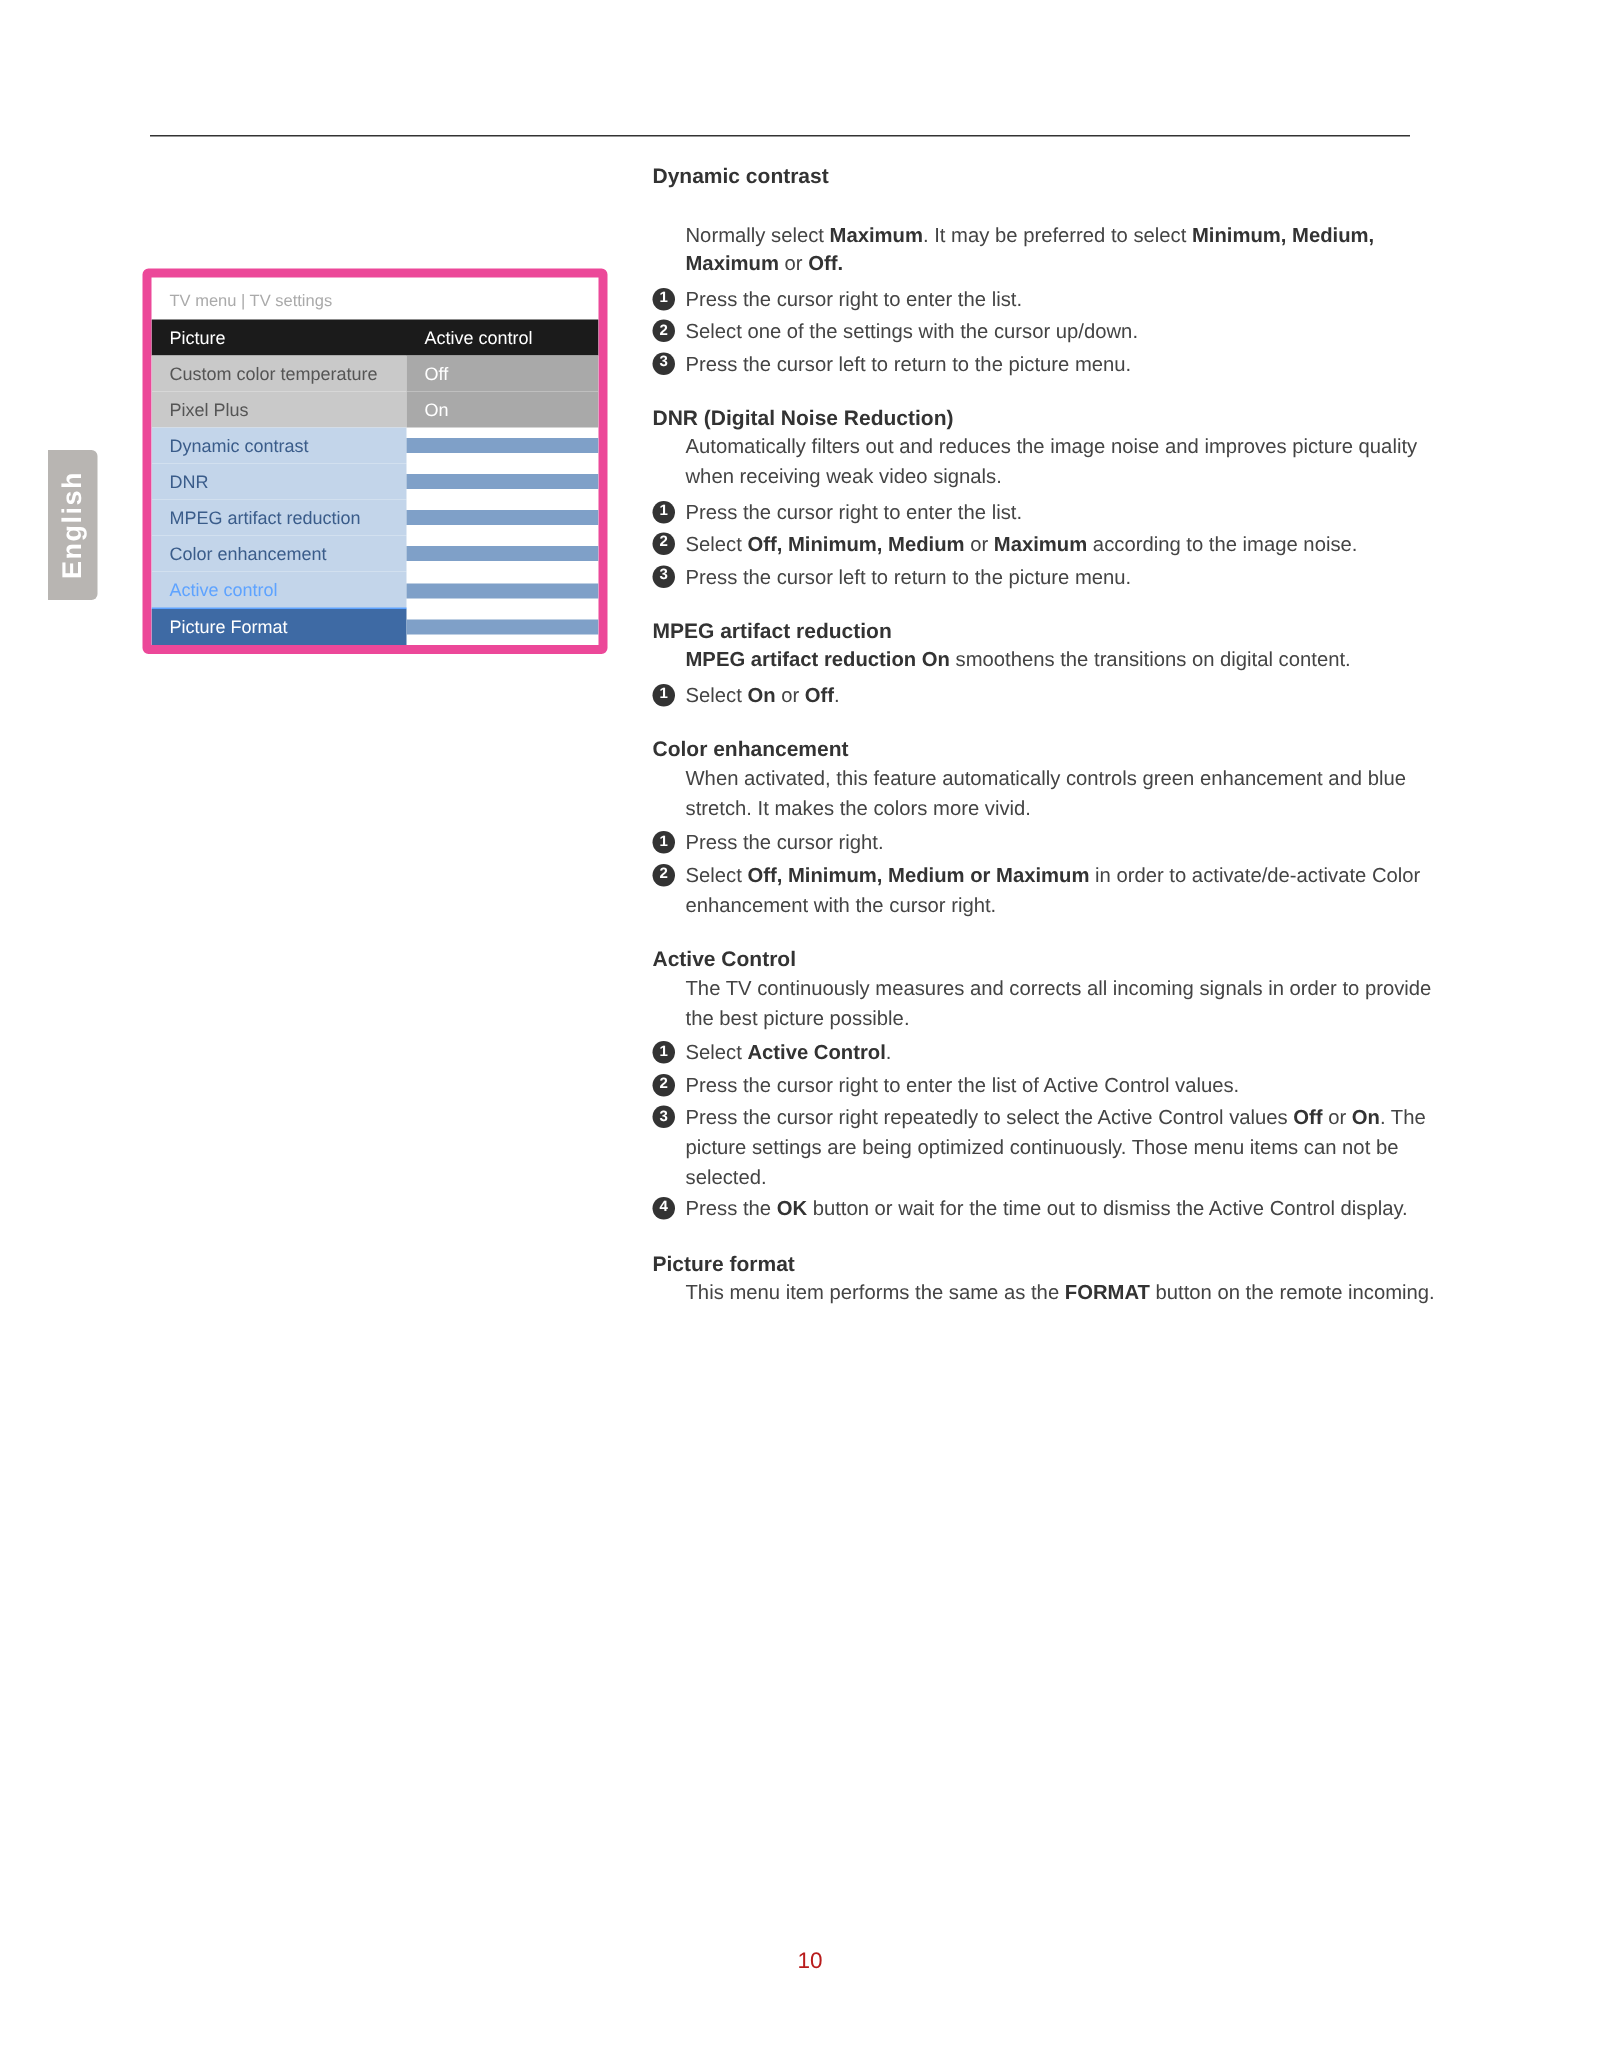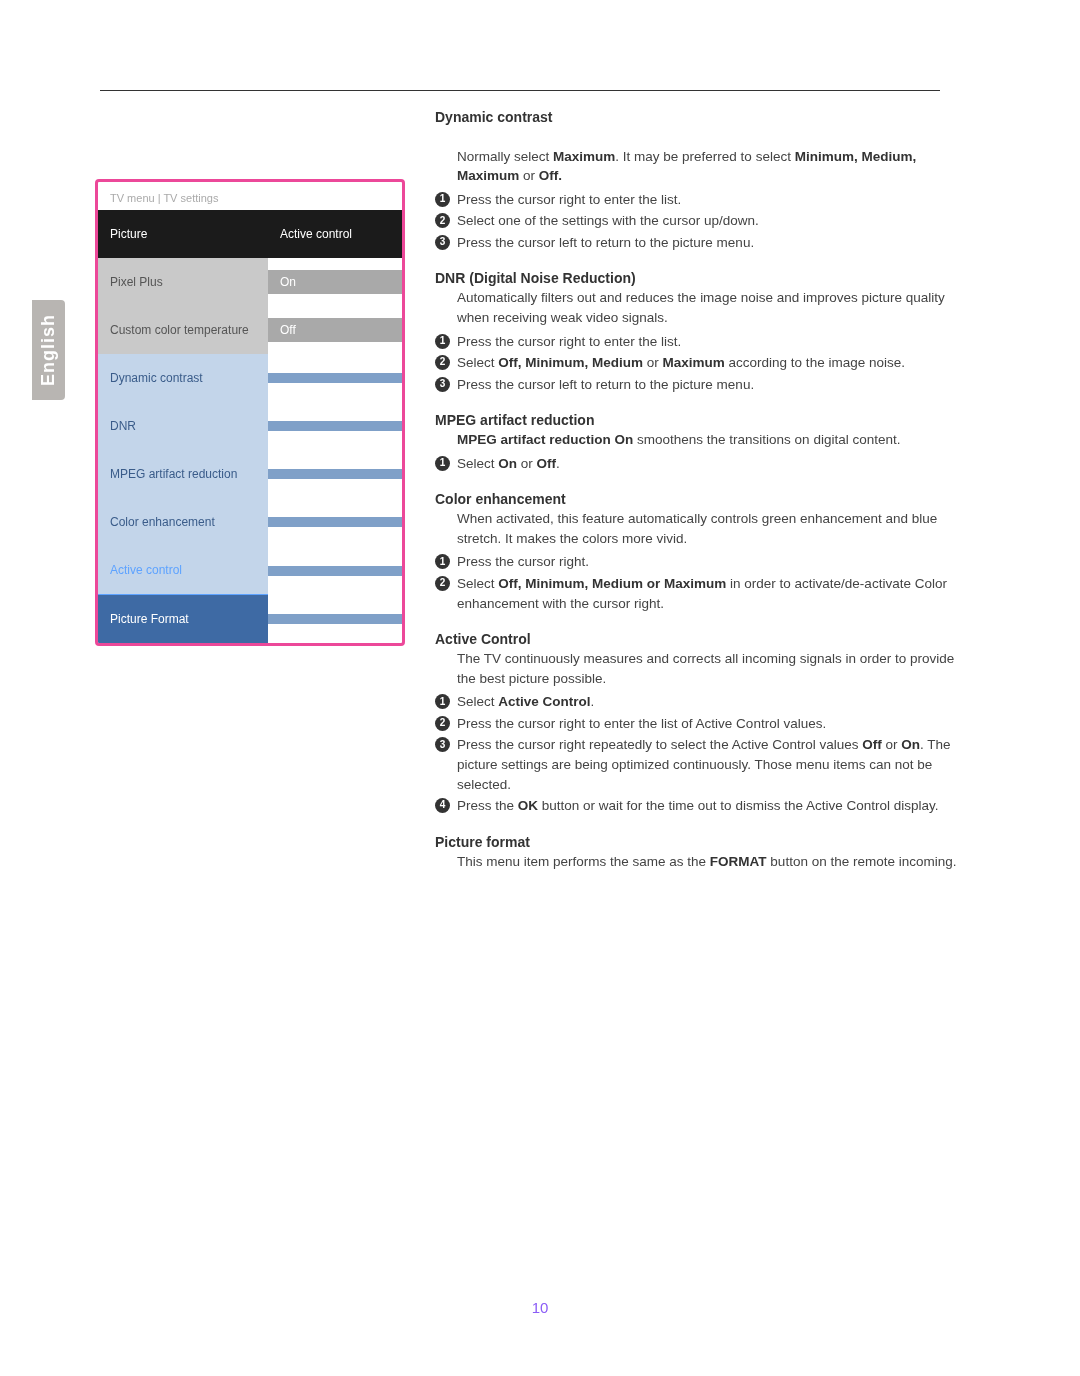--- a/index.html
+++ b/index.html
@@ -38,36 +38,36 @@
   }
   .content {
     display: flex;
     margin-top: 18px;
     gap: 30px;
     padding-left: 55px;
   }
   .left-col { width: 310px; flex-shrink: 0; padding-top:70px;}
   .right-col { flex: 1; padding-right: 30px; }
   .menu-box {
-    border: 3px solid #ec4899;
+    border: 6px solid #ec4899;
     border-radius: 4px;
     font-size: 12px;
     overflow: hidden;
     background: #fff;
   }
   .menu-breadcrumb {
     color: #aaa;
     padding: 10px 12px 6px 12px;
     font-size: 11px;
   }
   .menu-row {
     display: flex;
     align-items: center;
   }
-  .menu-row .label { flex: 0 0 170px; padding: 17px 12px; }
+  .menu-row .label { flex: 0 0 170px; padding: 5px 12px; }
   .menu-row .value { flex: 1; padding: 5px 12px; text-align: left; color: #fff; }
   .menu-header {
     background: #1b1b1b;
     color: #fff;
   }
   .menu-header .value { color:#fff; text-align:left;}
   .menu-gray .label { background: #c9c9c9; color: #555; }
   .menu-gray .value { background: #a9a9a9; color: #fff; }
   .menu-blue .label { background: #c3d5ea; color: #3a5c8a; }
   .menu-blue .value { background: #7fa0c8; }
@@ -94,46 +94,46 @@
     justify-content: center;
     margin-right: 7px;
     margin-top: 2px;
   }
   .pgnum {
     position: absolute;
     bottom: 60px;
     left: 50%;
     transform: translateX(-50%);
     font-size: 15px;
-    color: #8b5cf6;
+    color: #b91c1c;
   }
   b { font-weight: bold; color:#333; }
 </style>
 </head>
 <body>
 
 <div class="page">
   <div class="topdiv"></div>
   <div class="side-tab">English</div>
 
   <div class="content">
     <div class="left-col">
       <div class="menu-box">
         <div class="menu-breadcrumb">TV menu  |  TV settings</div>
         <div class="menu-row menu-header">
           <div class="label">Picture</div>
           <div class="value">Active control</div>
         </div>
         <div class="menu-row menu-gray">
+          <div class="label">Custom color temperature</div>
+          <div class="value">Off</div>
+        </div>
+        <div class="menu-row menu-gray">
           <div class="label">Pixel Plus</div>
           <div class="value">On</div>
-        </div>
-        <div class="menu-row menu-gray">
-          <div class="label">Custom color temperature</div>
-          <div class="value">Off</div>
         </div>
         <div class="menu-row menu-blue">
           <div class="label">Dynamic contrast</div>
           <div class="value"></div>
         </div>
         <div class="menu-row menu-blue">
           <div class="label">DNR</div>
           <div class="value"></div>
         </div>
         <div class="menu-row menu-blue">

